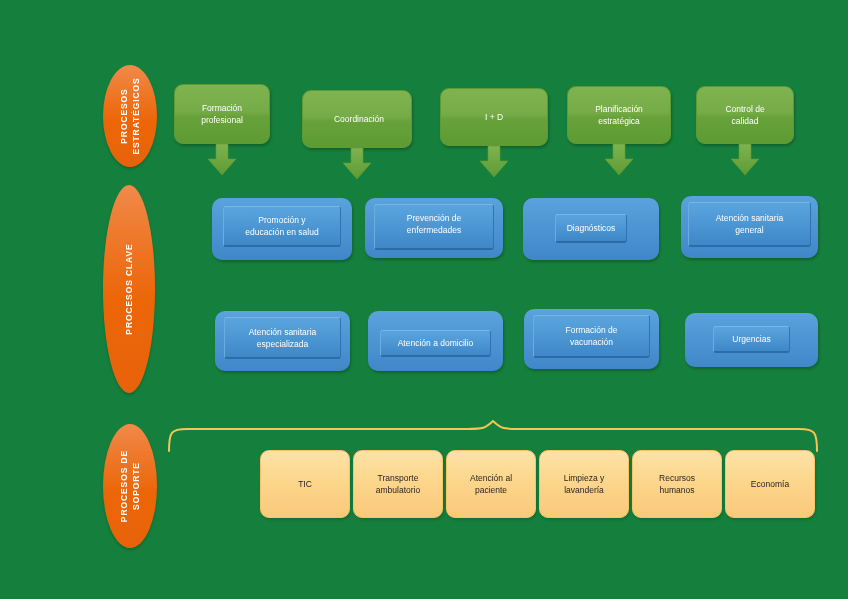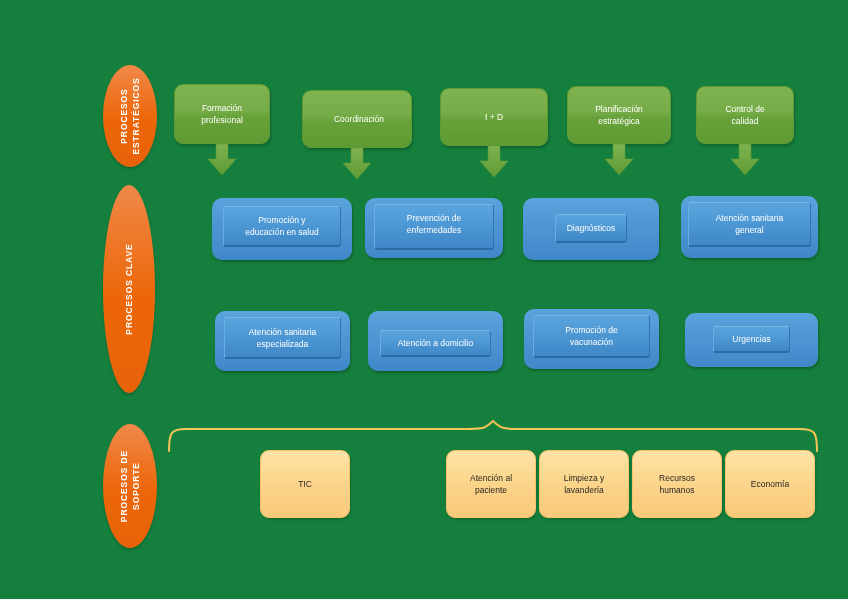--- a/index.html
+++ b/index.html
@@ -253,21 +253,21 @@
     <div class="blue-inner" style="left:12px; top:19px; right:12px; bottom:21px;">
       <div>
         <span>Atención a domicilio</span>
       </div>
     </div>
   </div>
 
   <div class="blue-box" style="left:524px; top:309px; width:135px; height:60px;">
     <div class="blue-inner" style="left:9px; top:6px; right:9px; bottom:11px;">
       <div>
-        <span>Promoción de</span><br>
+        <span>Formación de</span><br>
         <span>vacunación</span>
       </div>
     </div>
   </div>
 
   <div class="blue-box" style="left:685px; top:313px; width:133px; height:54px;">
     <div class="blue-inner" style="left:28px; top:13px; right:28px; bottom:16px;">
       <div>
         <span>Urgencias</span>
       </div>
@@ -280,20 +280,26 @@
     </svg>
   </div>
 
 
   <div class="yellow-box" style="left:260px; top:450px; width:90px; height:68px;">
     <div>
       <span>TIC</span>
     </div>
   </div>
 
+  <div class="yellow-box" style="left:353px; top:450px; width:90px; height:68px;">
+    <div>
+      <span>Transporte</span><br>
+      <span>ambulatorio</span>
+    </div>
+  </div>
 
   <div class="yellow-box" style="left:446px; top:450px; width:90px; height:68px;">
     <div>
       <span>Atención al</span><br>
       <span>paciente</span>
     </div>
   </div>
 
   <div class="yellow-box" style="left:539px; top:450px; width:90px; height:68px;">
     <div>

